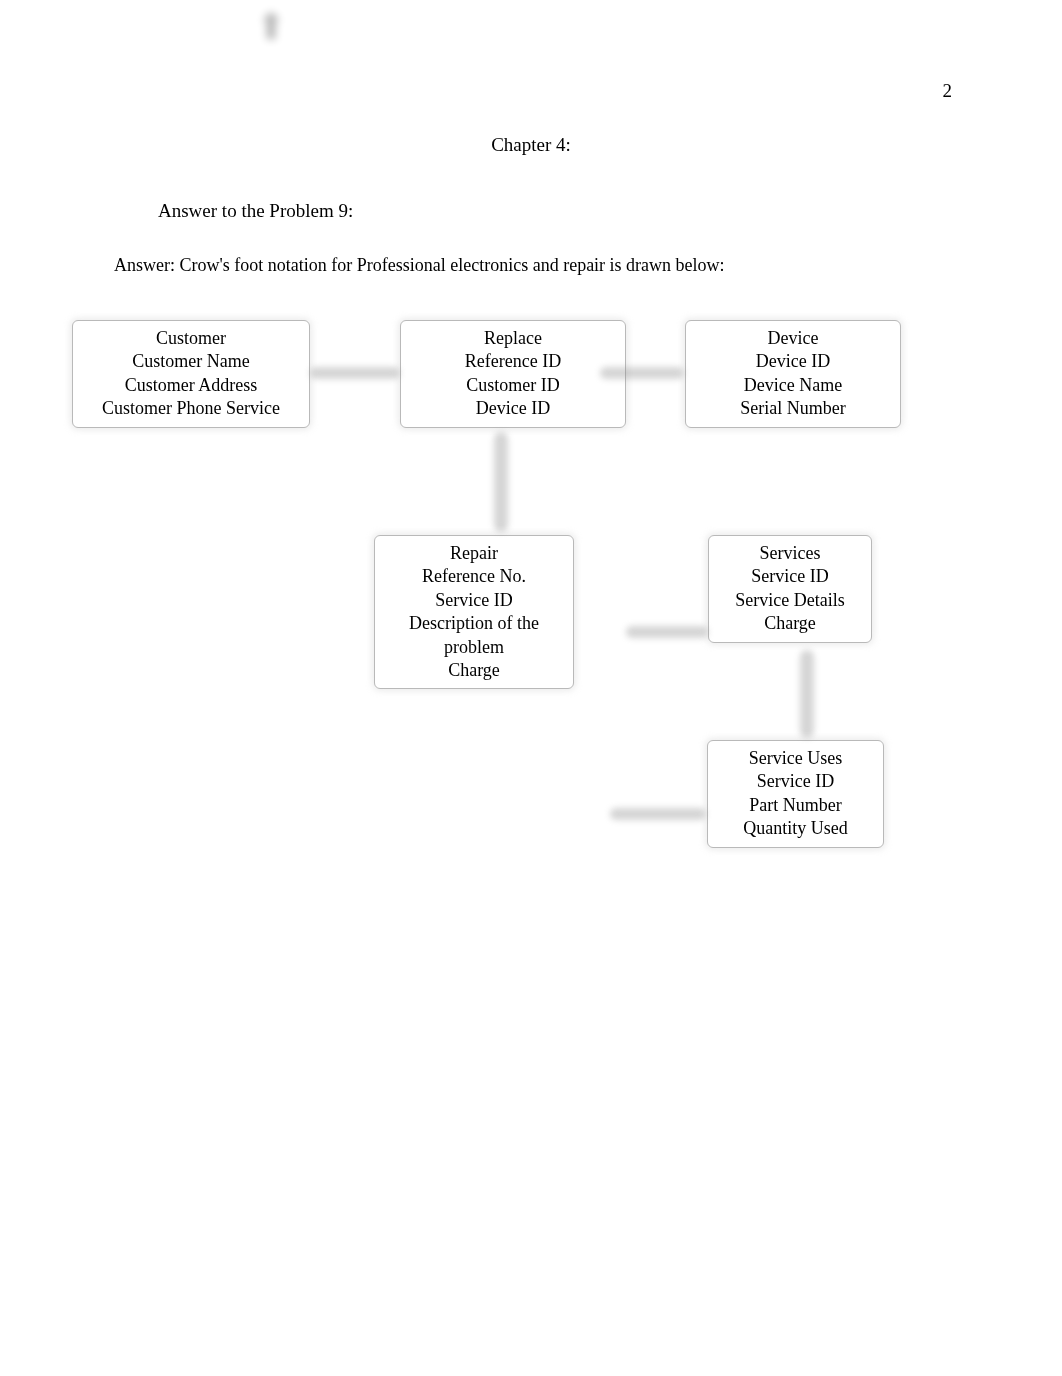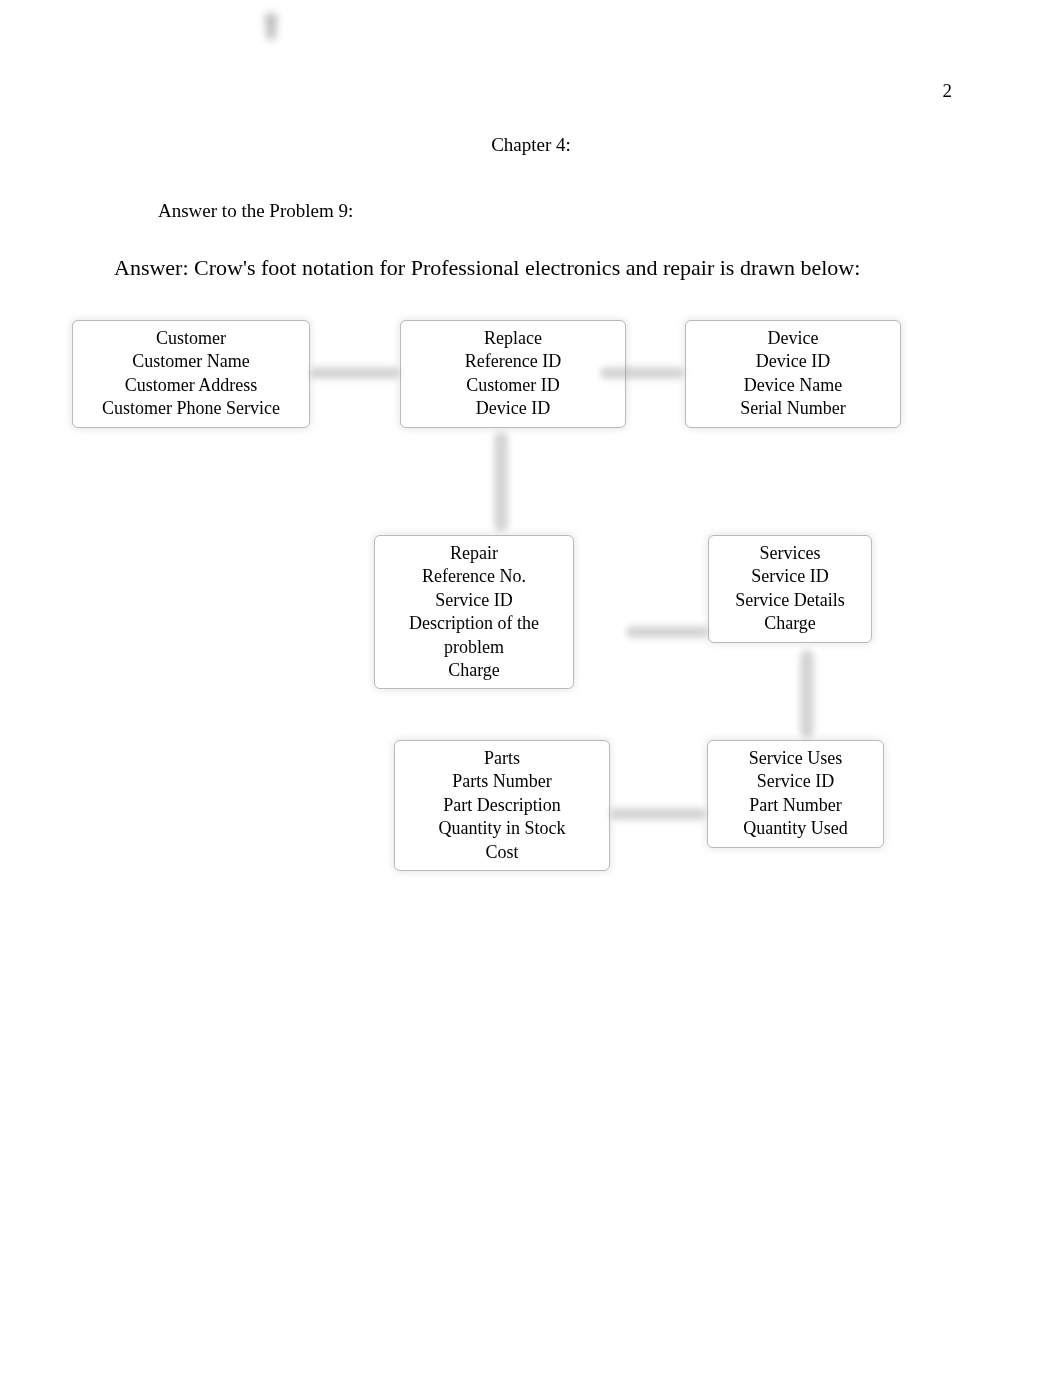--- a/index.html
+++ b/index.html
@@ -29,21 +29,21 @@
       position: absolute;
       top: 200px;
       left: 114px;
       font-size: 19px;
       margin-left: 44px;
     }
     .answer-text {
       position: absolute;
       top: 255px;
       left: 114px;
-      font-size: 22px;
+      font-size: 18px;
       font-family: Liberation Serif, serif;
     }
     .diagram {
       position: absolute;
       top: 310px;
       left: 0;
       width: 1062px;
       height: 650px;
       padding-left: 44px;
     }
@@ -132,27 +132,20 @@
     <div>Charge</div>
   </div>
 
   <div class="entity blurred e-services">
     <div>Services</div>
     <div>Service ID</div>
     <div>Service Details</div>
     <div>Charge</div>
   </div>
 
-  <div class="entity blurred e-parts">
-    <div>Parts</div>
-    <div>Parts Number</div>
-    <div>Part Description</div>
-    <div>Quantity in Stock</div>
-    <div>Cost</div>
-  </div>
 
   <div class="entity blurred e-serviceuses">
     <div>Service Uses</div>
     <div>Service ID</div>
     <div>Part Number</div>
     <div>Quantity Used</div>
   </div>
 
   <div class="connector c1"></div>
   <div class="connector c2"></div>

